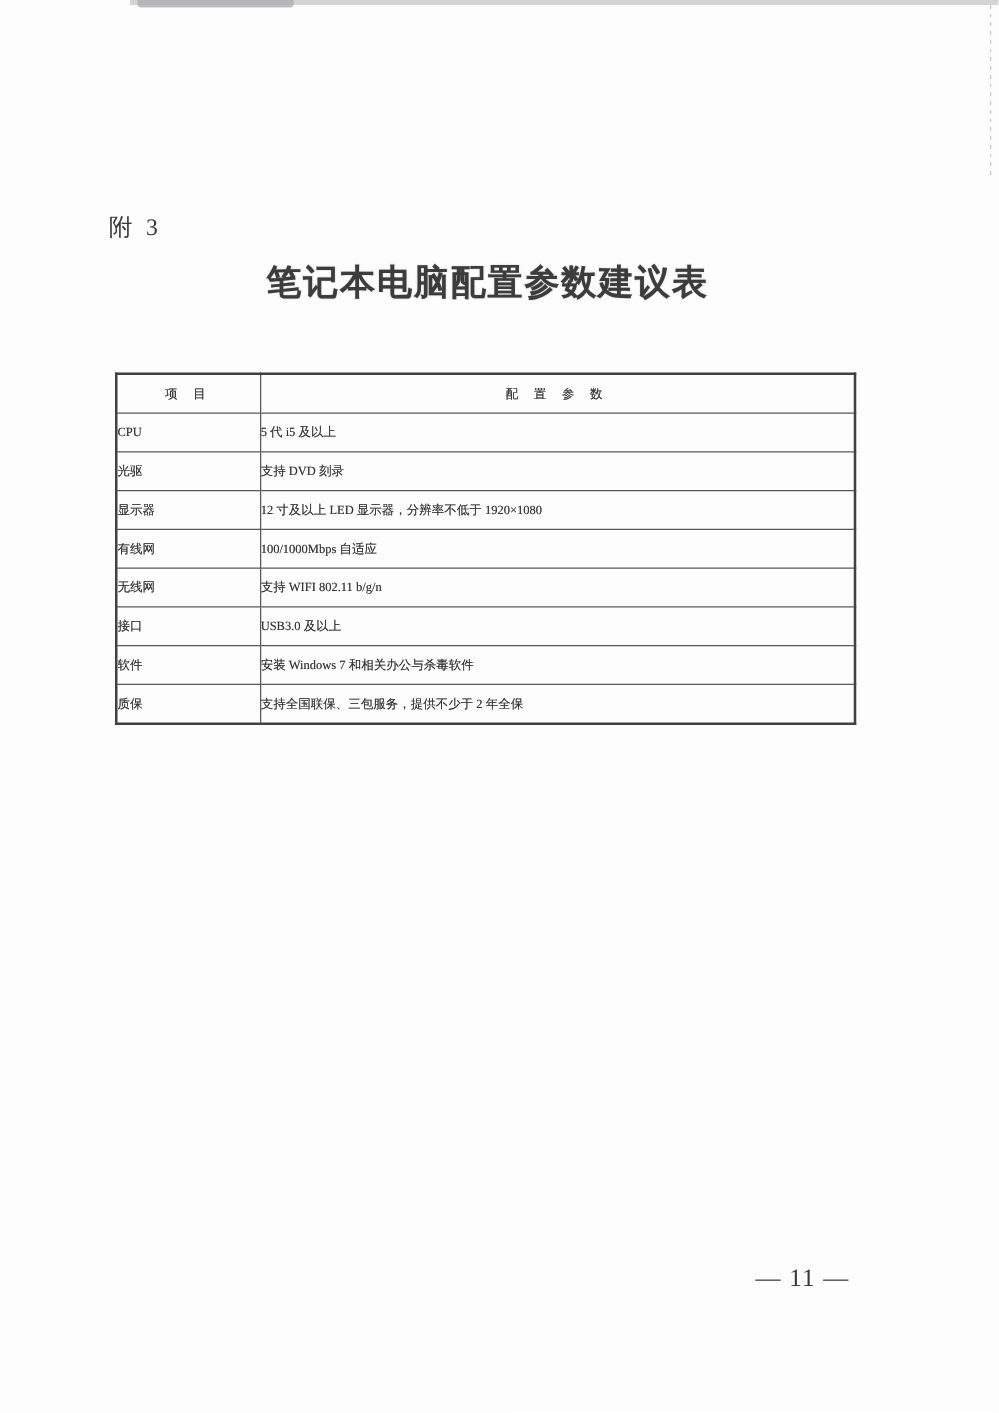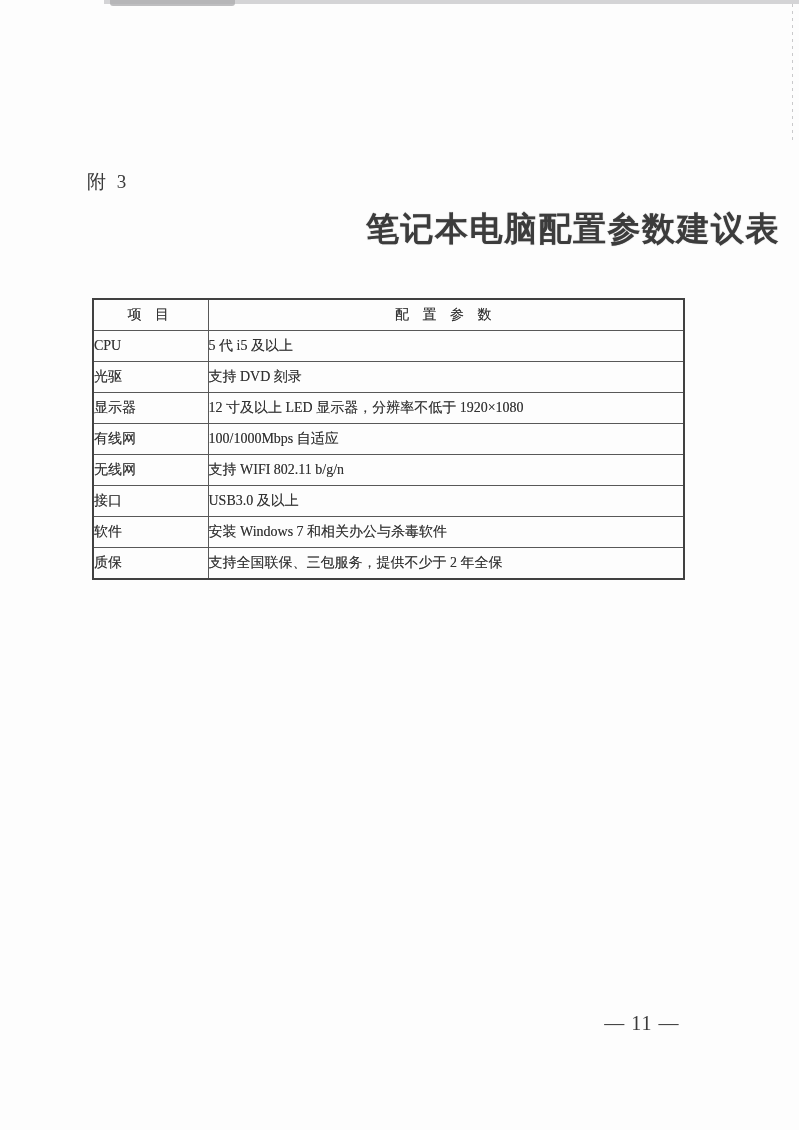--- a/index.html
+++ b/index.html
@@ -53,35 +53,35 @@
     font-size: 19px;
     letter-spacing: 3px;
     color: #3a3a3a;
     margin-top: 38px;
   }
   .doc-title {
     position: absolute;
     top: 207px;
     left: 0;
     width: 780px;
-    text-align: right;
-    font-size: 33px;
+    text-align: center;
+    font-size: 28px;
     font-weight: bold;
     letter-spacing: 1.5px;
     color: #3c3c3c;
     text-shadow: 0 0 1px rgba(70,70,70,0.55);
   }
   table.spec-table {
     position: absolute;
     left: 92px;
     top: 298px;
     width: 593px;
     border-collapse: collapse;
     table-layout: fixed;
-    font-size: 14px;
+    font-size: 10px;
     color: #333333;
   }
   table.spec-table col.col-item  { width: 115px; }
   table.spec-table th,
   table.spec-table td {
     border: 1.5px solid #585858;
     height: 30px;
     padding: 0;
     vertical-align: middle;
     font-weight: normal;

